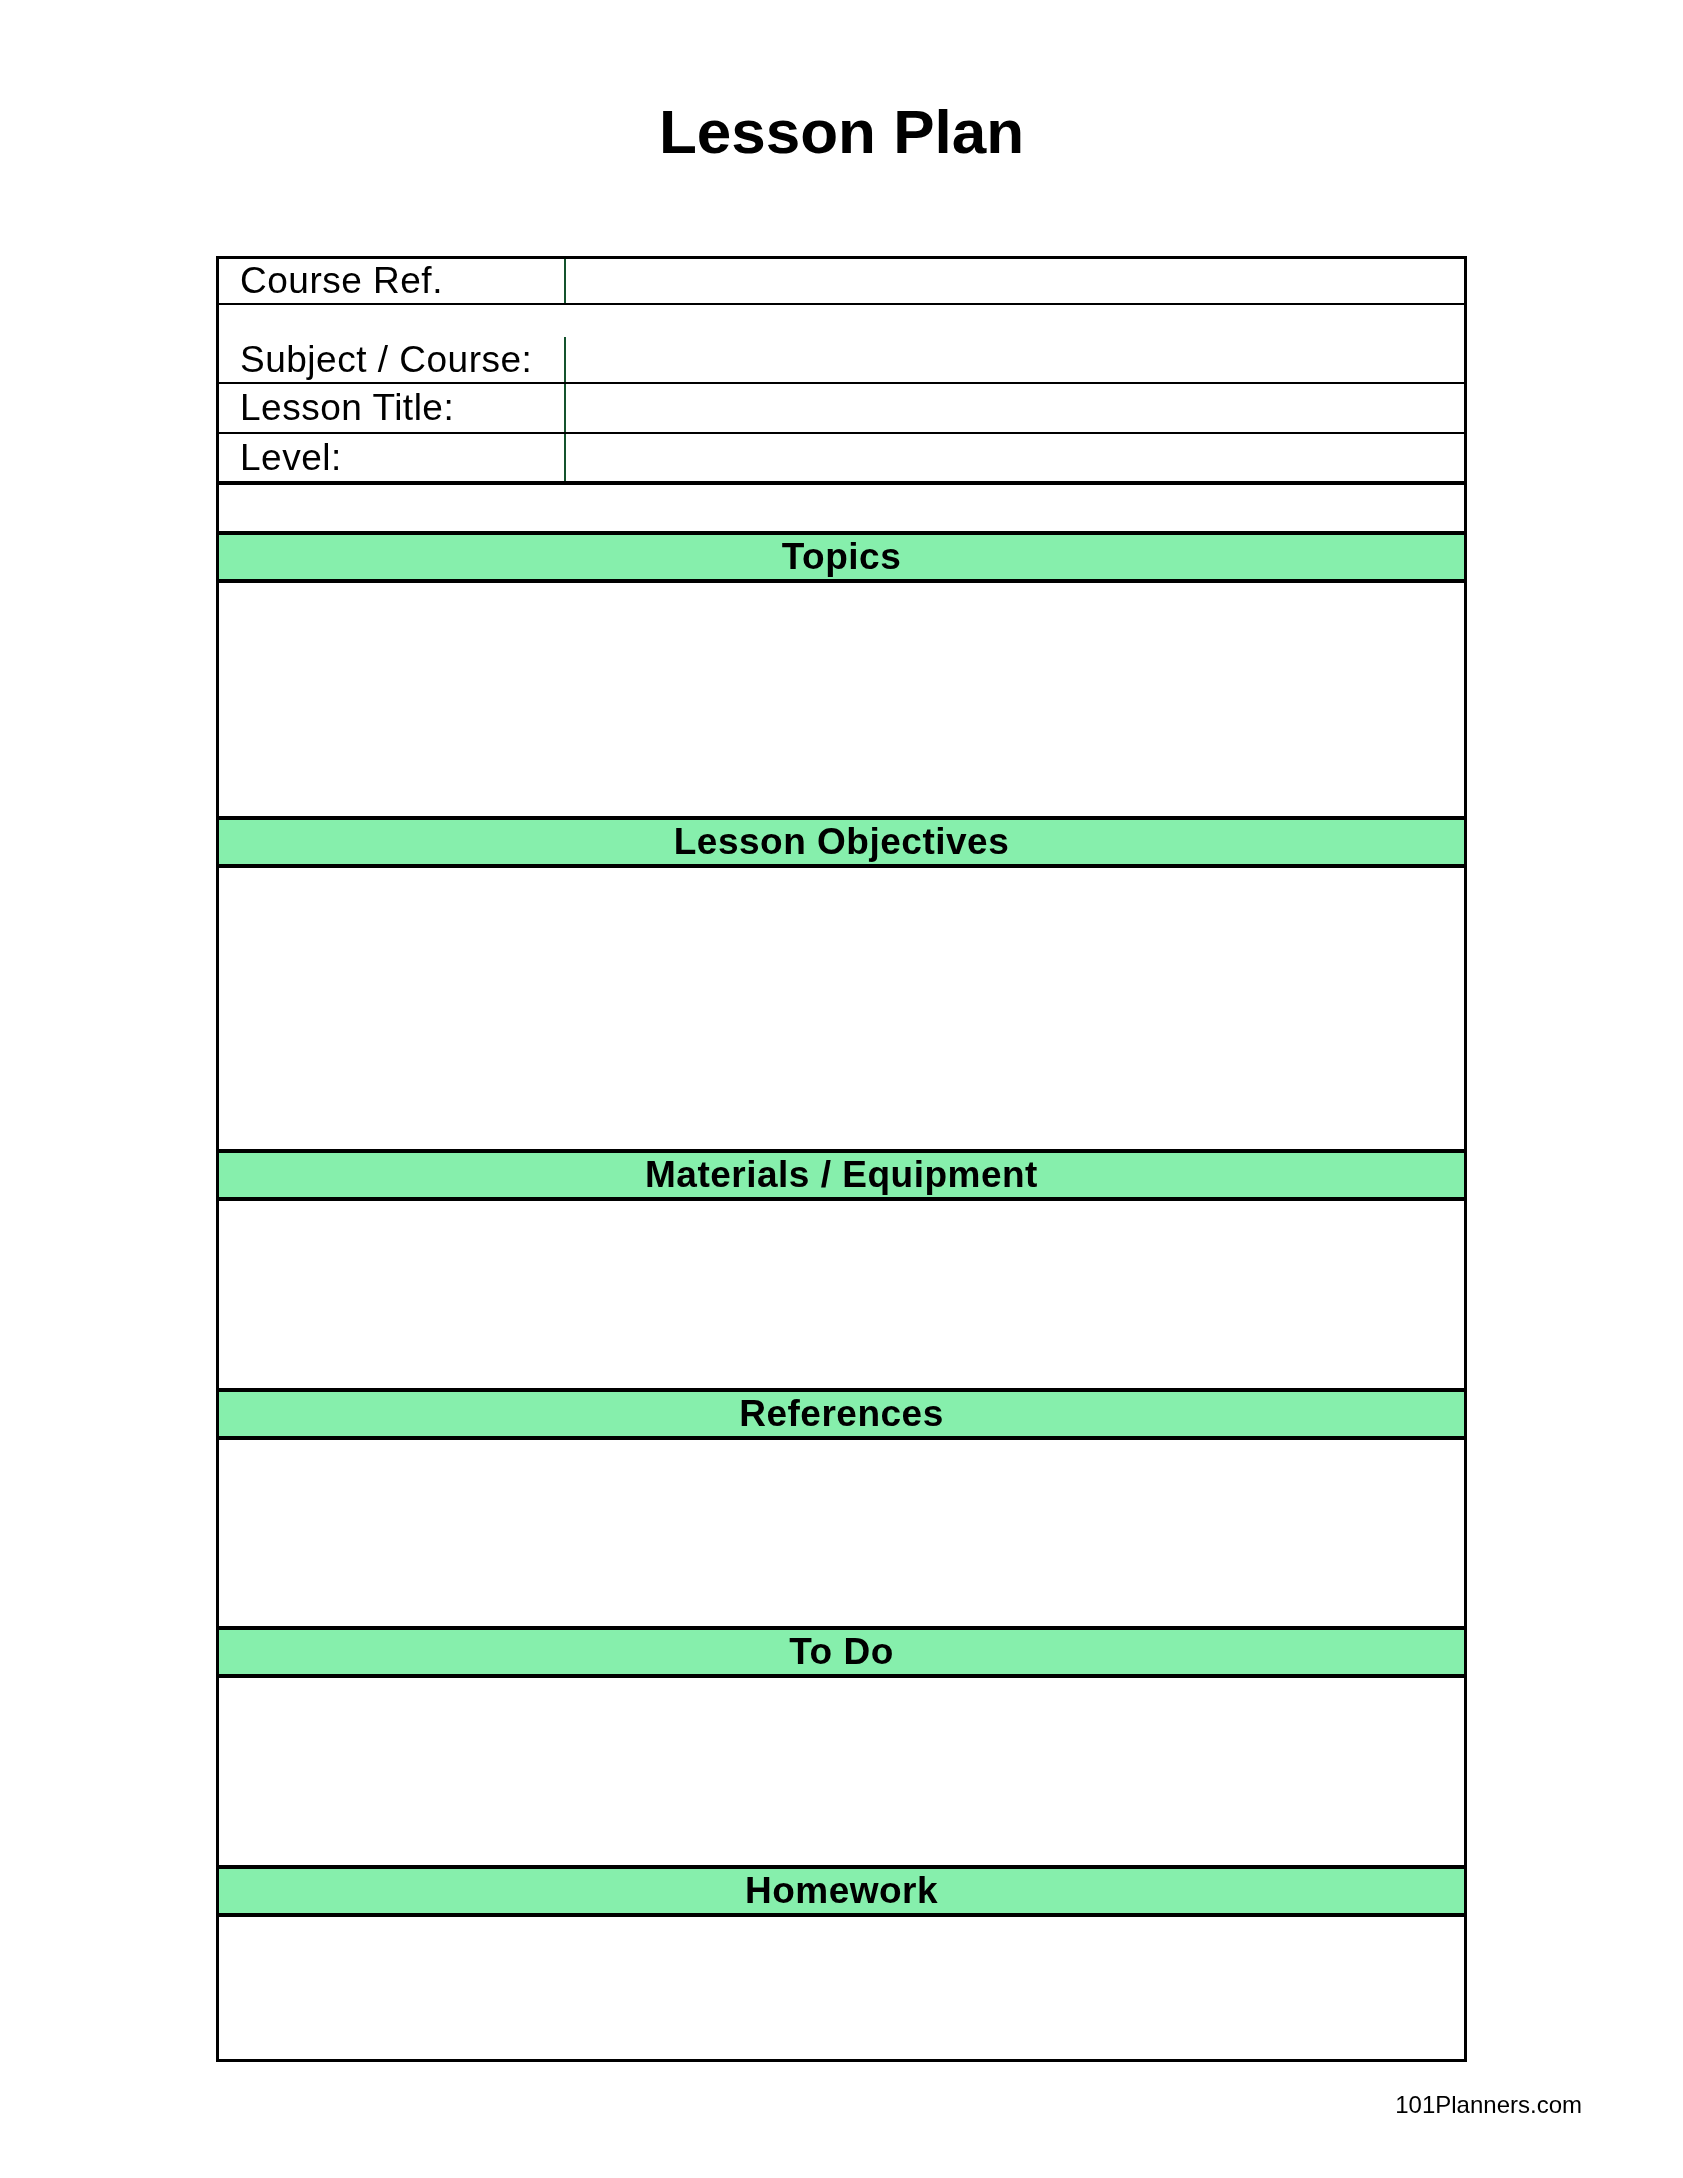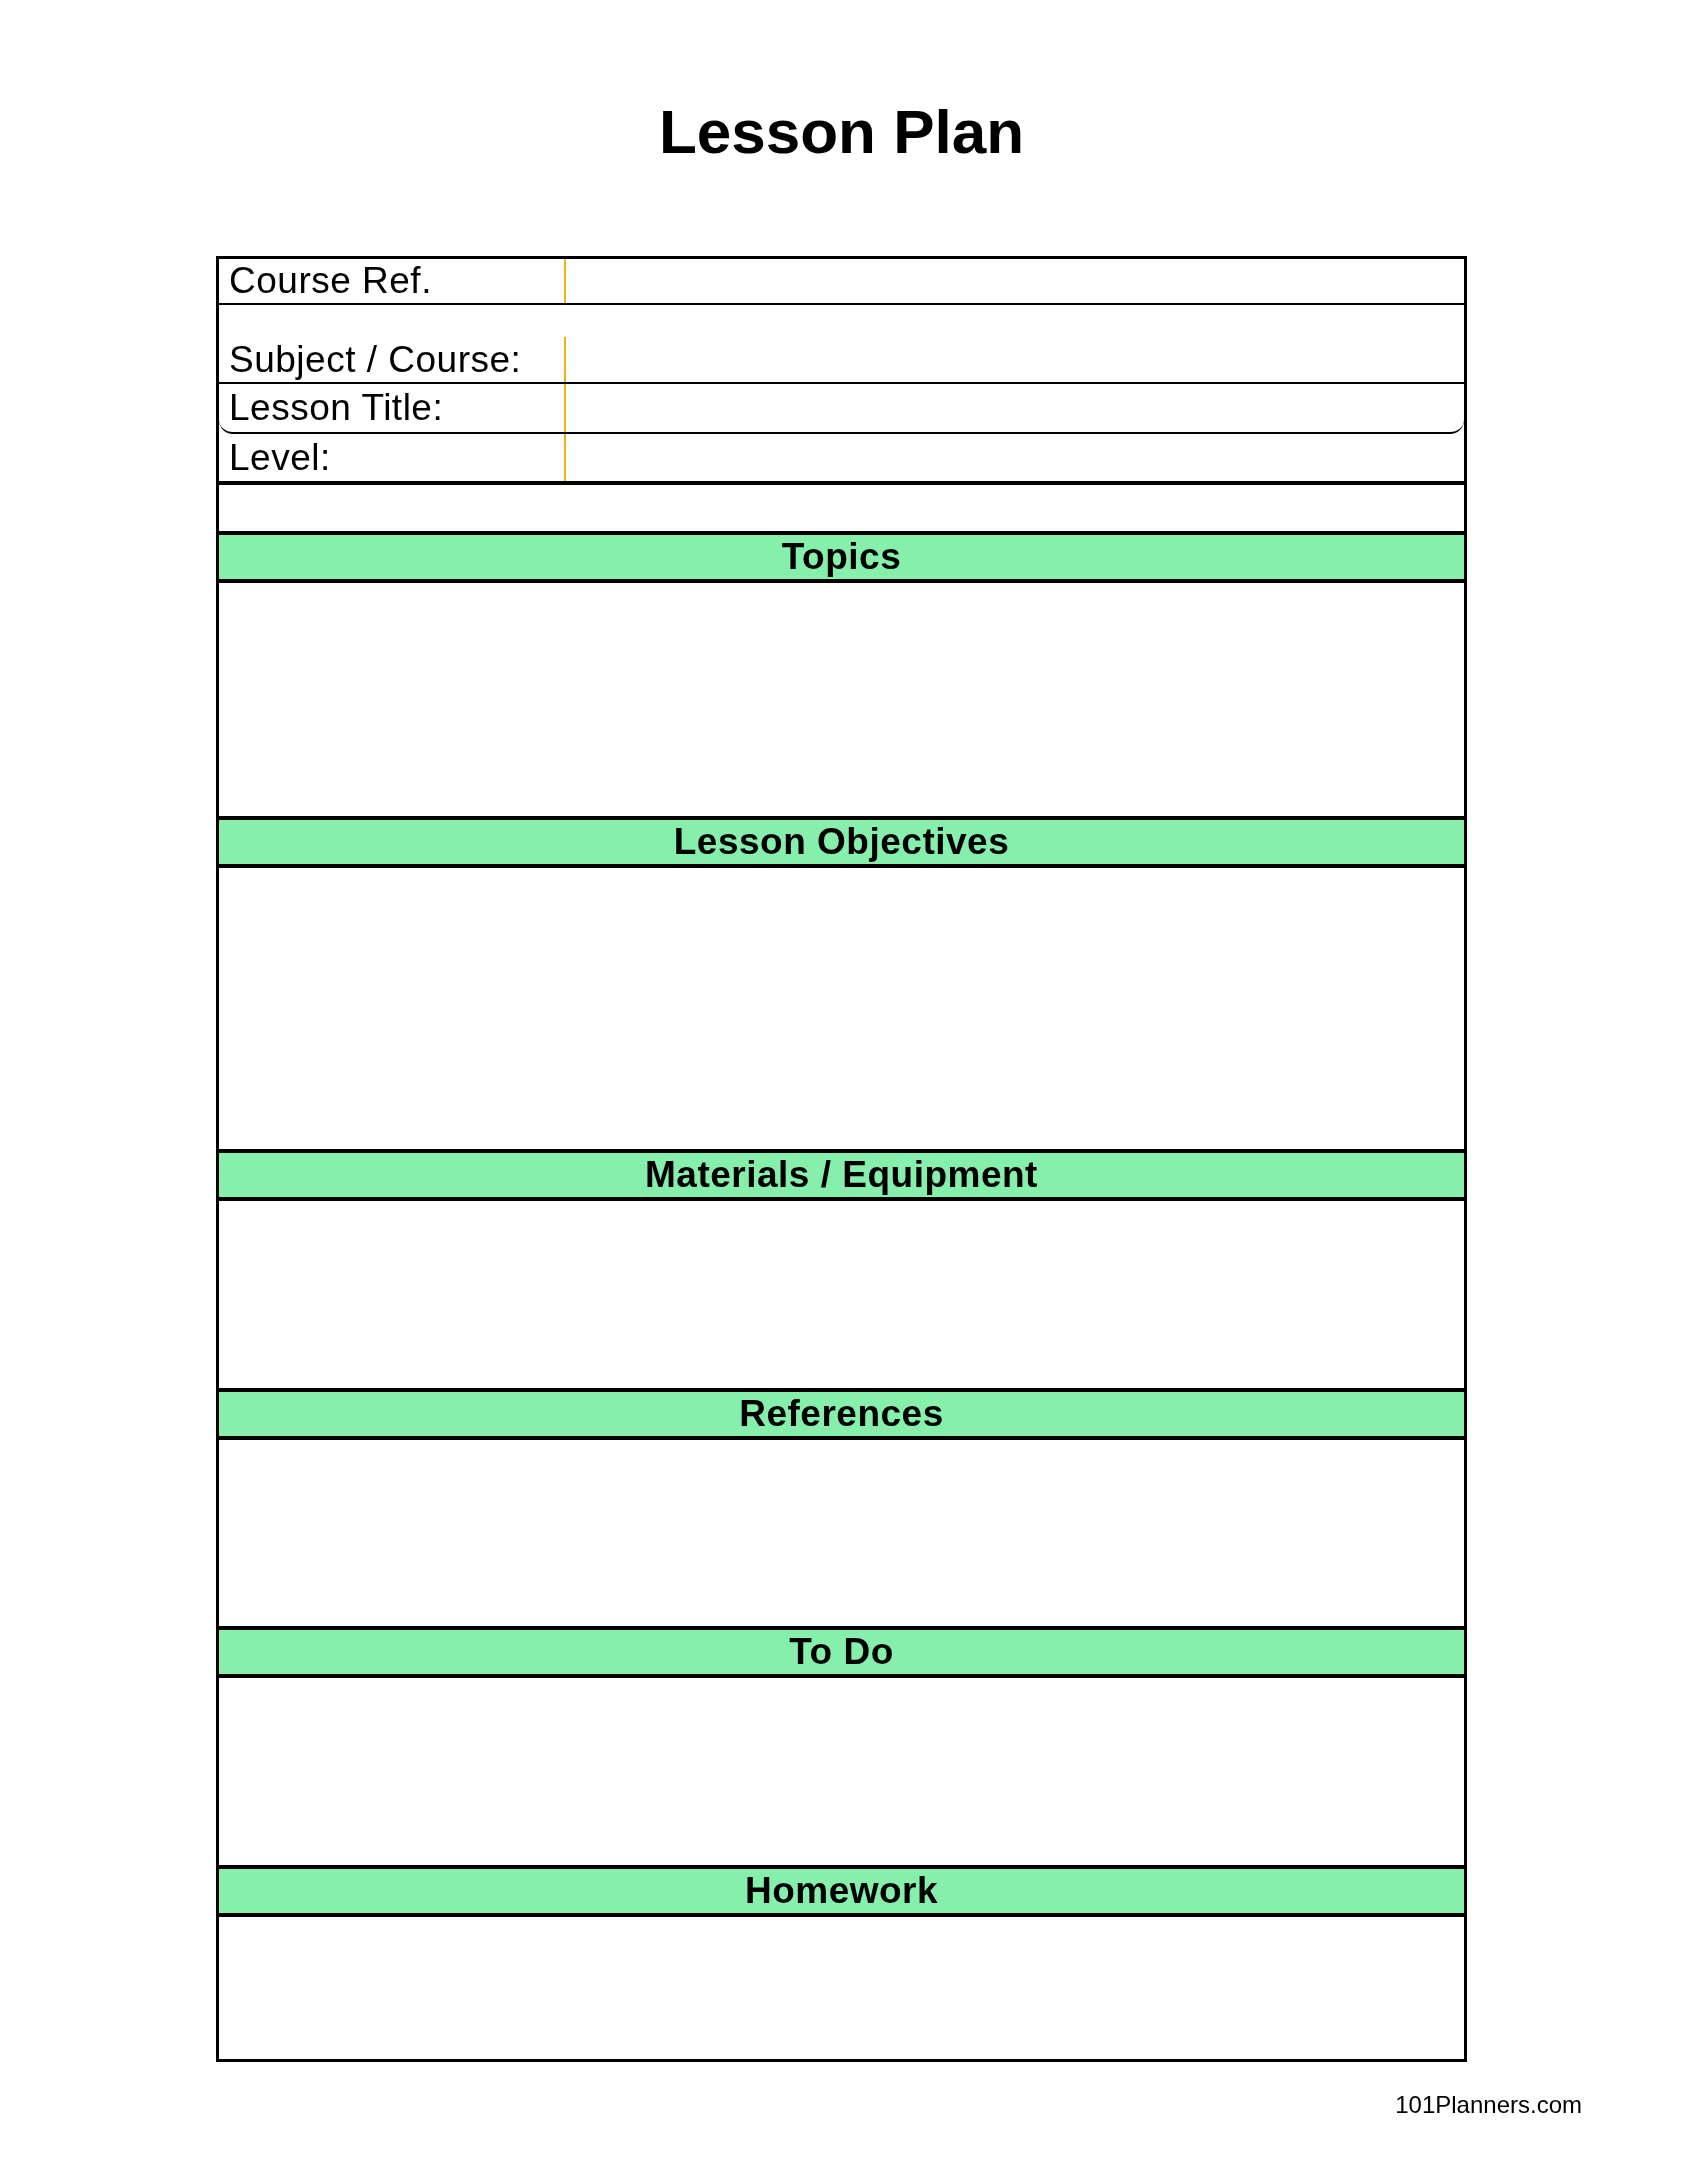--- a/index.html
+++ b/index.html
@@ -39,29 +39,29 @@
   }
   .row {
     box-sizing: border-box;
     display: flex;
     background: #ffffff;
   }
   .bb2 { border-bottom: 2px solid #000000; }
   .bb4 { border-bottom: 4px solid #000000; }
   .h-r1 { height: 46px; }
   .h-r2 { height: 47px; margin-top: 32px; }
-  .h-r3 { height: 50px; border-radius: 14px; }
+  .h-r3 { height: 50px; }
   .h-r4 { height: 51px; }
   .label-cell {
     box-sizing: border-box;
     width: 347px;
-    border-right: 2px solid #eab308;
+    border-right: 2px solid #14532d;
     display: flex;
     align-items: center;
-    padding-left: 10px;
+    padding-left: 21px;
     font-size: 37px;
     letter-spacing: 0.5px;
     white-space: nowrap;
   }
   .value-cell {
     flex: 1;
   }
   .spacer-row {
     box-sizing: border-box;
     height: 50px;

